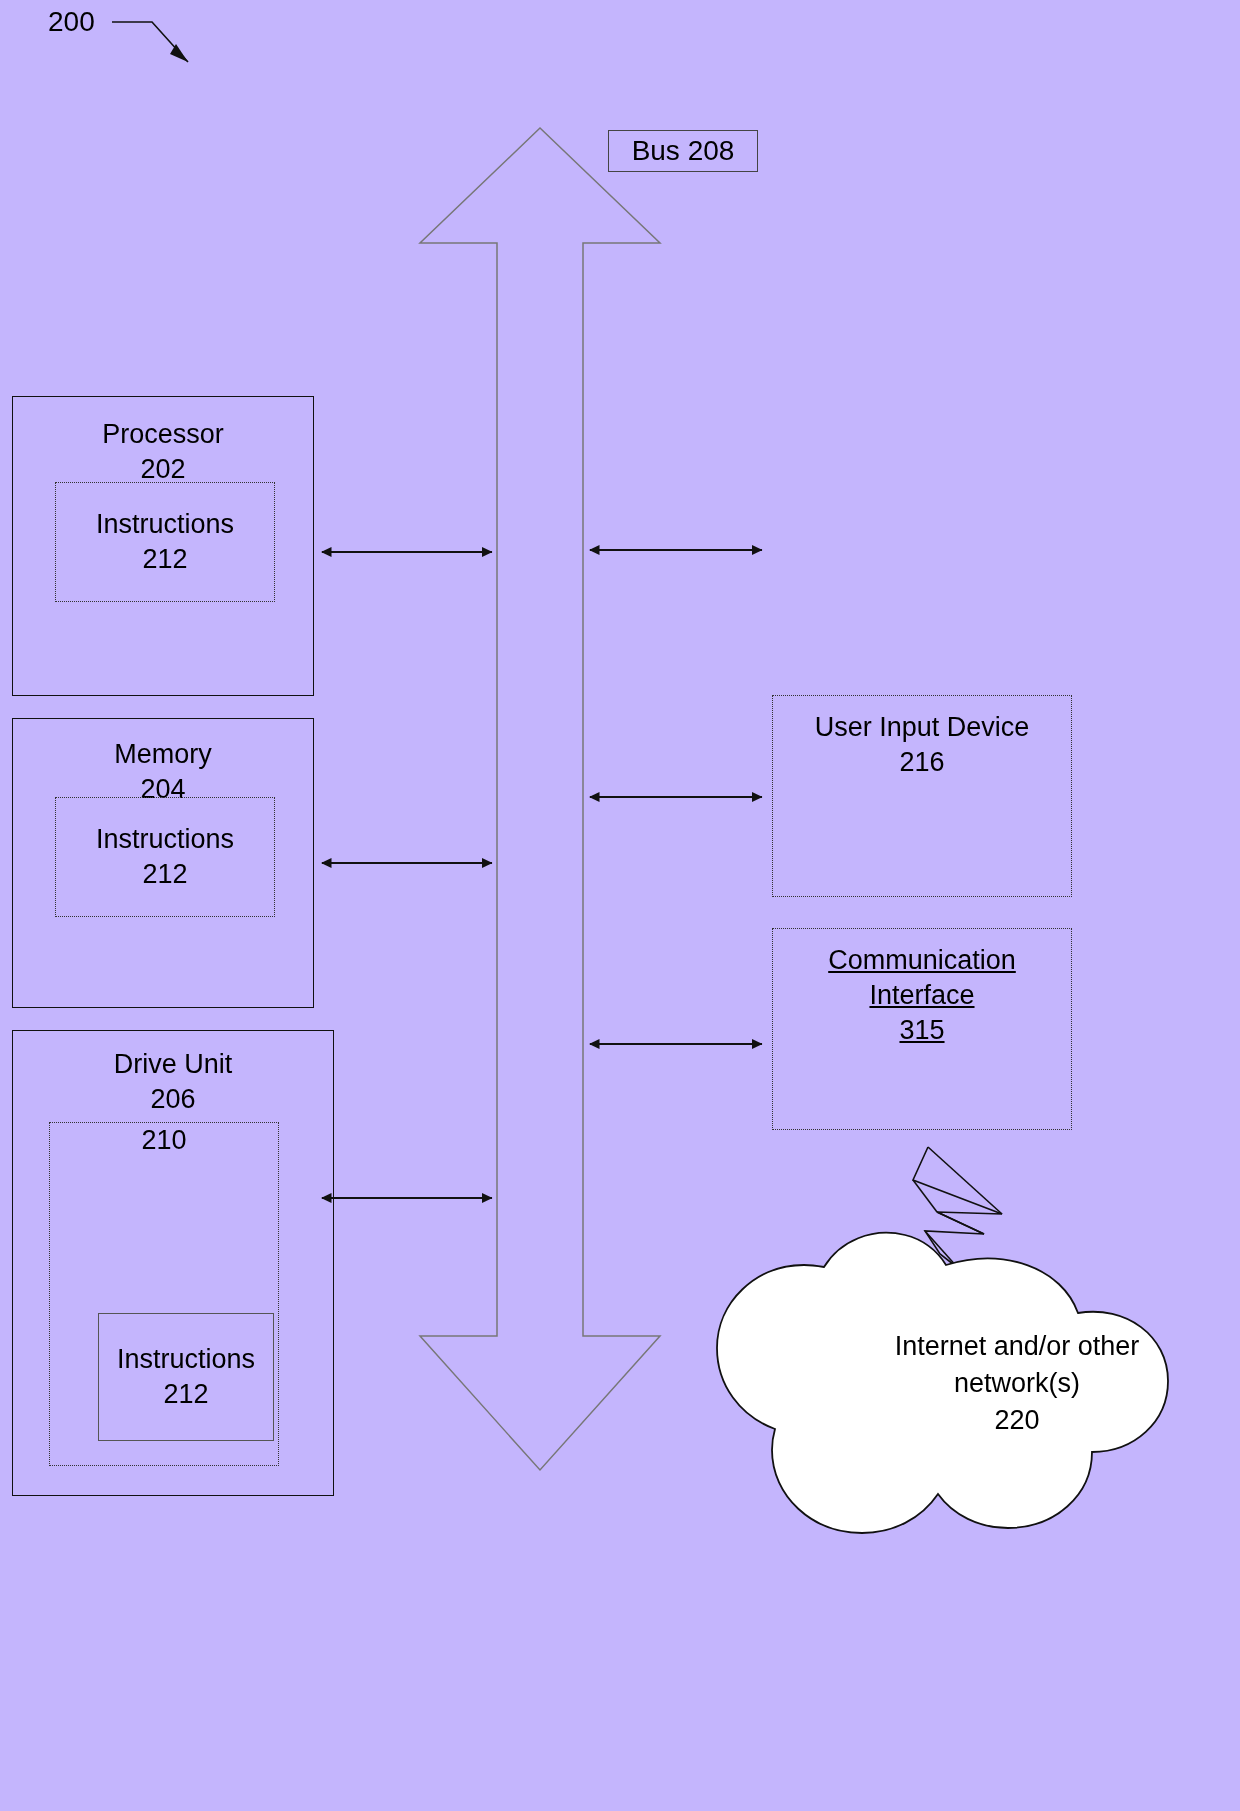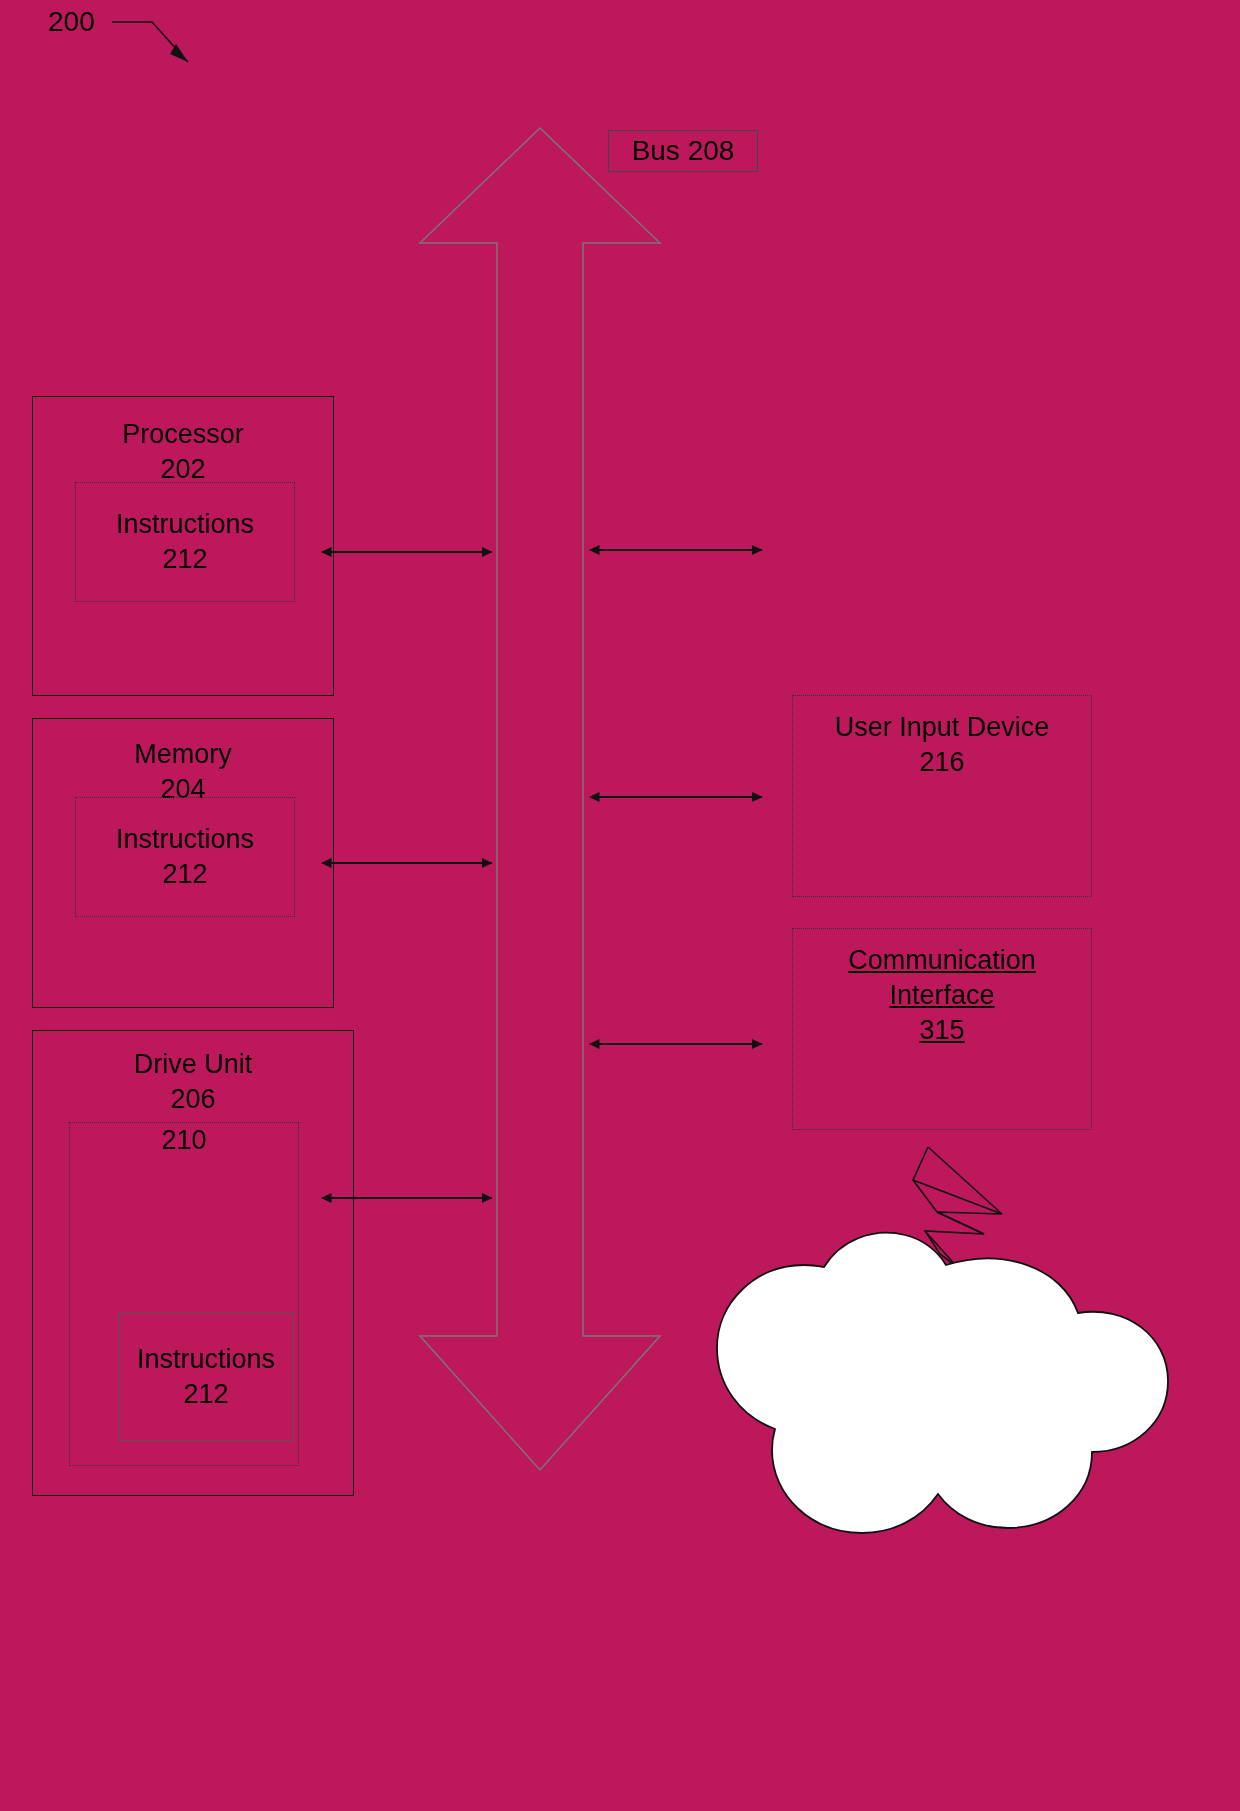--- a/index.html
+++ b/index.html
@@ -8,39 +8,38 @@
     background: #ffffff;
   }
   body {
     font-family: "Liberation Sans", sans-serif;
     color: #000000;
   }
   #page {
     position: relative;
     width: 1240px;
     height: 1811px;
-    background: #be185d;
+    background: #c4b5fd;
     overflow: hidden;
   }
   .svg-layer {
     position: absolute;
     left: 0;
     top: 0;
     width: 1240px;
     height: 1811px;
     pointer-events: none;
   }
   .box {
     position: absolute;
     box-sizing: border-box;
     display: flex;
     flex-direction: column;
     align-items: center;
     background: transparent;
-    margin-left: 20px;
   }
   .solid-box {
     border: 1.4px solid #111111;
   }
   .dotted-box {
     border: 1.4px dotted #333333;
   }
   .lbl {
     font-size: 27px;
     line-height: 35px;
@@ -245,15 +244,20 @@
     <div class="lbl">User Input Device</div>
     <div class="ref">216</div>
   </div>
 
   <div class="box dotted-box right-box" id="comm-box">
     <div class="lbl">Communication
 Interface</div>
     <div class="ref">315</div>
   </div>
 
+  <div id="cloud-text">
+    <div style="white-space:pre-line;">Internet and/or other
+network(s)</div>
+    <div>220</div>
+  </div>
 
 
 </div>
 
 </body></html>

